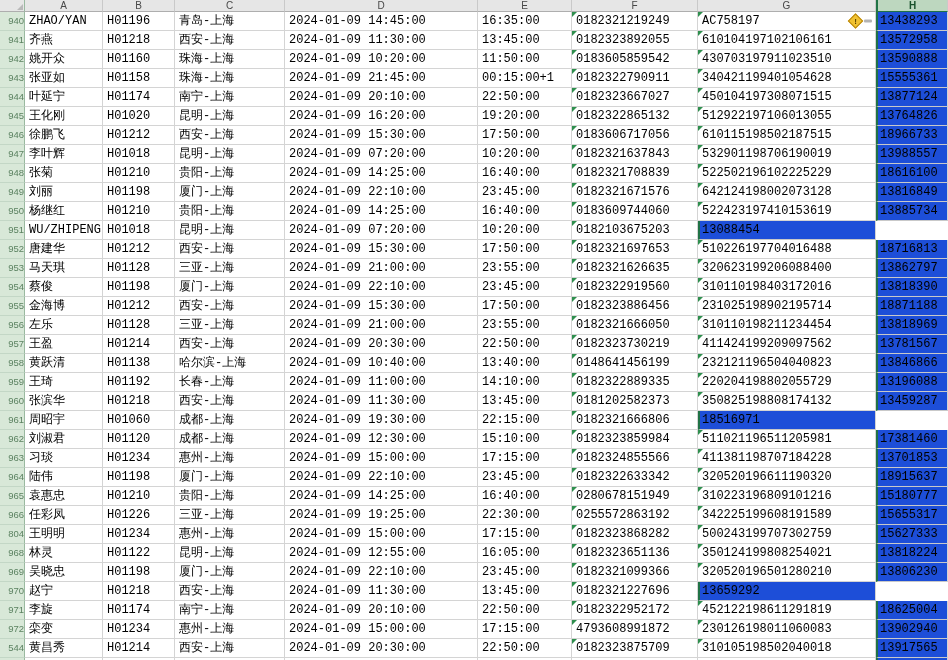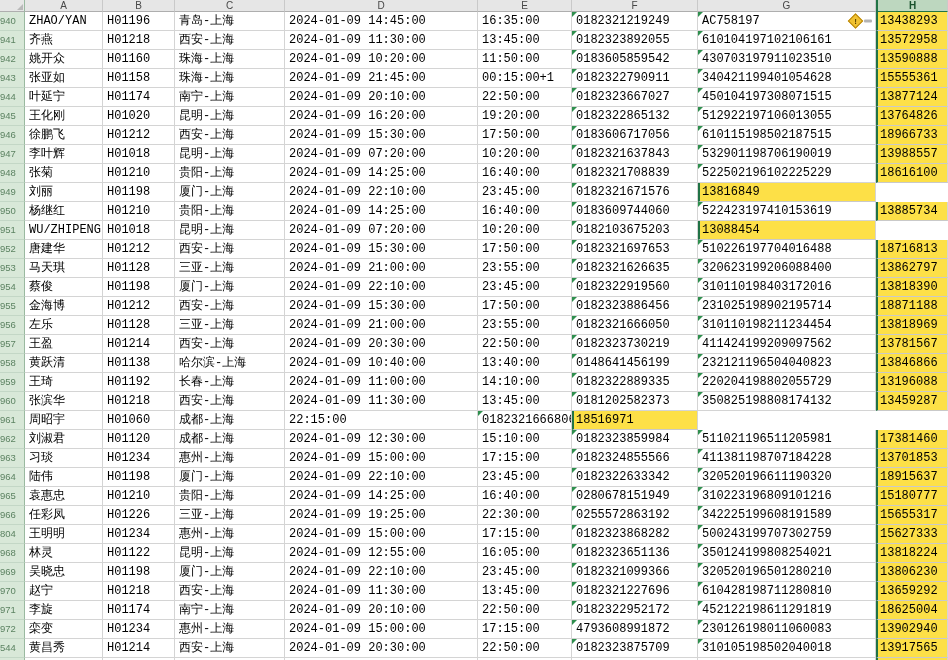--- a/index.html
+++ b/index.html
@@ -17,29 +17,29 @@
           position:relative;box-sizing:border-box;}
   .corner::after{content:"";position:absolute;right:1px;bottom:1px;
           border-left:6px solid transparent;border-bottom:6px solid #b9b9b9;}
   .hdr.sel-col{background:#bdd7bf;color:#17502a;border-left:2px solid #217346;
           border-bottom:1px solid #217346;font-weight:bold;}
   
   .data-row{height:19px;}
   .c{position:relative;box-sizing:border-box;padding:0 0 0 4px;
      border-right:1px solid #d4d4d4;border-bottom:1px solid #d4d4d4;
      overflow:hidden;white-space:nowrap;font-size:12px;line-height:18px;color:#000;}
-  .rh{background:#d8e8d8;color:#5b8261;text-align:left;padding:0;
+  .rh{background:#d8e8d8;color:#5b8261;text-align:right;padding:0;
       font:9.5px/18px "Liberation Sans",sans-serif;
       border-right:1px solid #9ab9a0;border-bottom:1px solid #c3d7c6;
       box-sizing:border-box;overflow:hidden;}
   
   .tri::before{content:"";position:absolute;left:0;top:0;z-index:2;
       border-top:5px solid #2f8f4e;border-right:5px solid transparent;}
   
-  .sel{background:#fde047;border-left:2px solid #217346;padding-left:2px;
+  .sel{background:#1d4ed8;border-left:2px solid #217346;padding-left:2px;
        border-bottom:1px solid #c9c9c9;}
   
   .stagwrap{position:absolute;right:3px;top:50%;transform:translateY(-50%);
        display:flex;align-items:center;gap:3px;z-index:3;}
   .diamond{width:9px;height:9px;background:#f1c232;border:1px solid #b8860b;
        transform:rotate(45deg);position:relative;flex:none;}
   .diamond .bang{position:absolute;left:0;top:0;width:9px;height:9px;
        transform:rotate(-45deg);text-align:center;
        font:bold 8px/9px "Liberation Sans",sans-serif;color:#5c4500;}
   .dropdash{width:8px;height:3px;background:#b3b3b3;border-radius:1px;flex:none;}
@@ -176,20 +176,21 @@
   </div>
 
   <div class="grid-row data-row">
     <div class="rh"><span>949</span></div>
     <div class="c"><span>刘丽</span></div>
     <div class="c"><span>H01198</span></div>
     <div class="c"><span>厦门-上海</span></div>
     <div class="c"><span>2024-01-09 22:10:00</span></div>
     <div class="c"><span>23:45:00</span></div>
     <div class="c tri"><span>0182321671576</span></div>
+    <div class="c tri g-cell"><span>642124198002073128</span></div>
     <div class="c sel"><span>13816849</span></div>
   </div>
 
   <div class="grid-row data-row">
     <div class="rh"><span>950</span></div>
     <div class="c"><span>杨继红</span></div>
     <div class="c"><span>H01210</span></div>
     <div class="c"><span>贵阳-上海</span></div>
     <div class="c"><span>2024-01-09 14:25:00</span></div>
     <div class="c"><span>16:40:00</span></div>
@@ -315,20 +316,21 @@
     <div class="c tri"><span>0181202582373</span></div>
     <div class="c tri g-cell"><span>350825198808174132</span></div>
     <div class="c sel"><span>13459287</span></div>
   </div>
 
   <div class="grid-row data-row">
     <div class="rh"><span>961</span></div>
     <div class="c"><span>周昭宇</span></div>
     <div class="c"><span>H01060</span></div>
     <div class="c"><span>成都-上海</span></div>
+    <div class="c"><span>2024-01-09 19:30:00</span></div>
     <div class="c"><span>22:15:00</span></div>
     <div class="c tri"><span>0182321666806</span></div>
     <div class="c sel"><span>18516971</span></div>
   </div>
 
   <div class="grid-row data-row">
     <div class="rh"><span>962</span></div>
     <div class="c"><span>刘淑君</span></div>
     <div class="c"><span>H01120</span></div>
     <div class="c"><span>成都-上海</span></div>
@@ -424,21 +426,20 @@
   </div>
 
   <div class="grid-row data-row">
     <div class="rh"><span>970</span></div>
     <div class="c"><span>赵宁</span></div>
     <div class="c"><span>H01218</span></div>
     <div class="c"><span>西安-上海</span></div>
     <div class="c"><span>2024-01-09 11:30:00</span></div>
     <div class="c"><span>13:45:00</span></div>
     <div class="c tri"><span>0182321227696</span></div>
-    <div class="c tri g-cell"><span>610428198711280810</span></div>
     <div class="c sel"><span>13659292</span></div>
   </div>
 
   <div class="grid-row data-row">
     <div class="rh"><span>971</span></div>
     <div class="c"><span>李旋</span></div>
     <div class="c"><span>H01174</span></div>
     <div class="c"><span>南宁-上海</span></div>
     <div class="c"><span>2024-01-09 20:10:00</span></div>
     <div class="c"><span>22:50:00</span></div>

